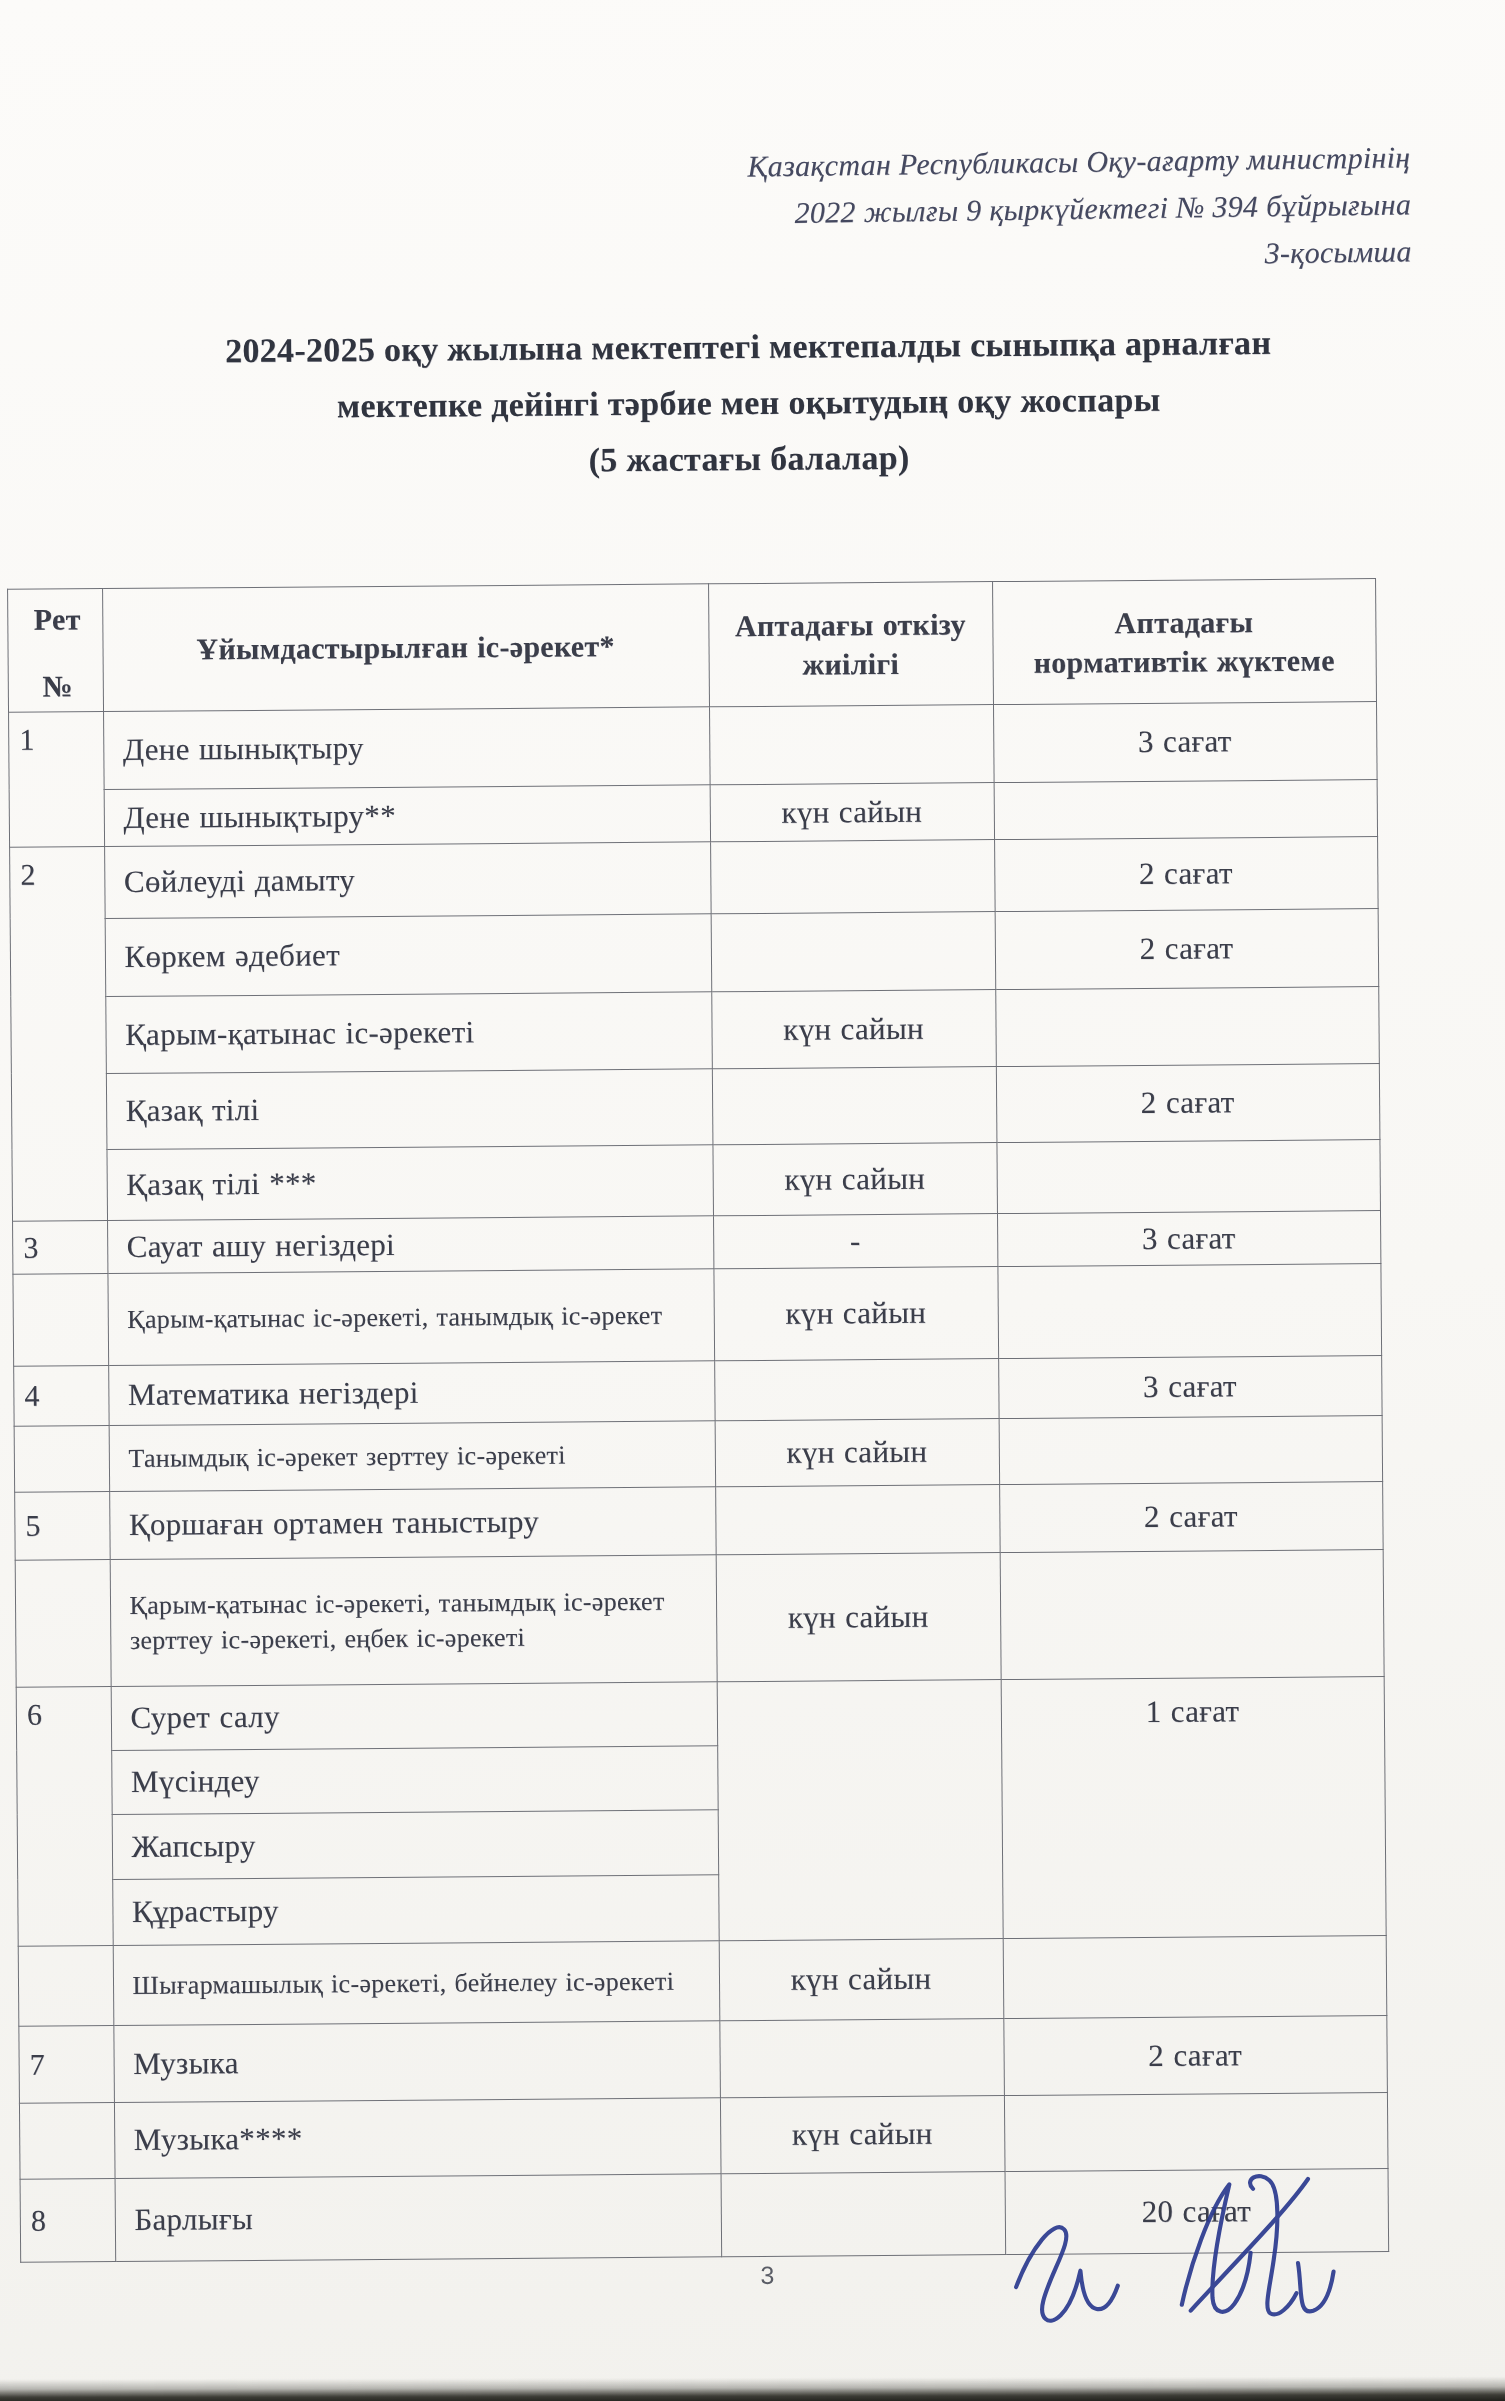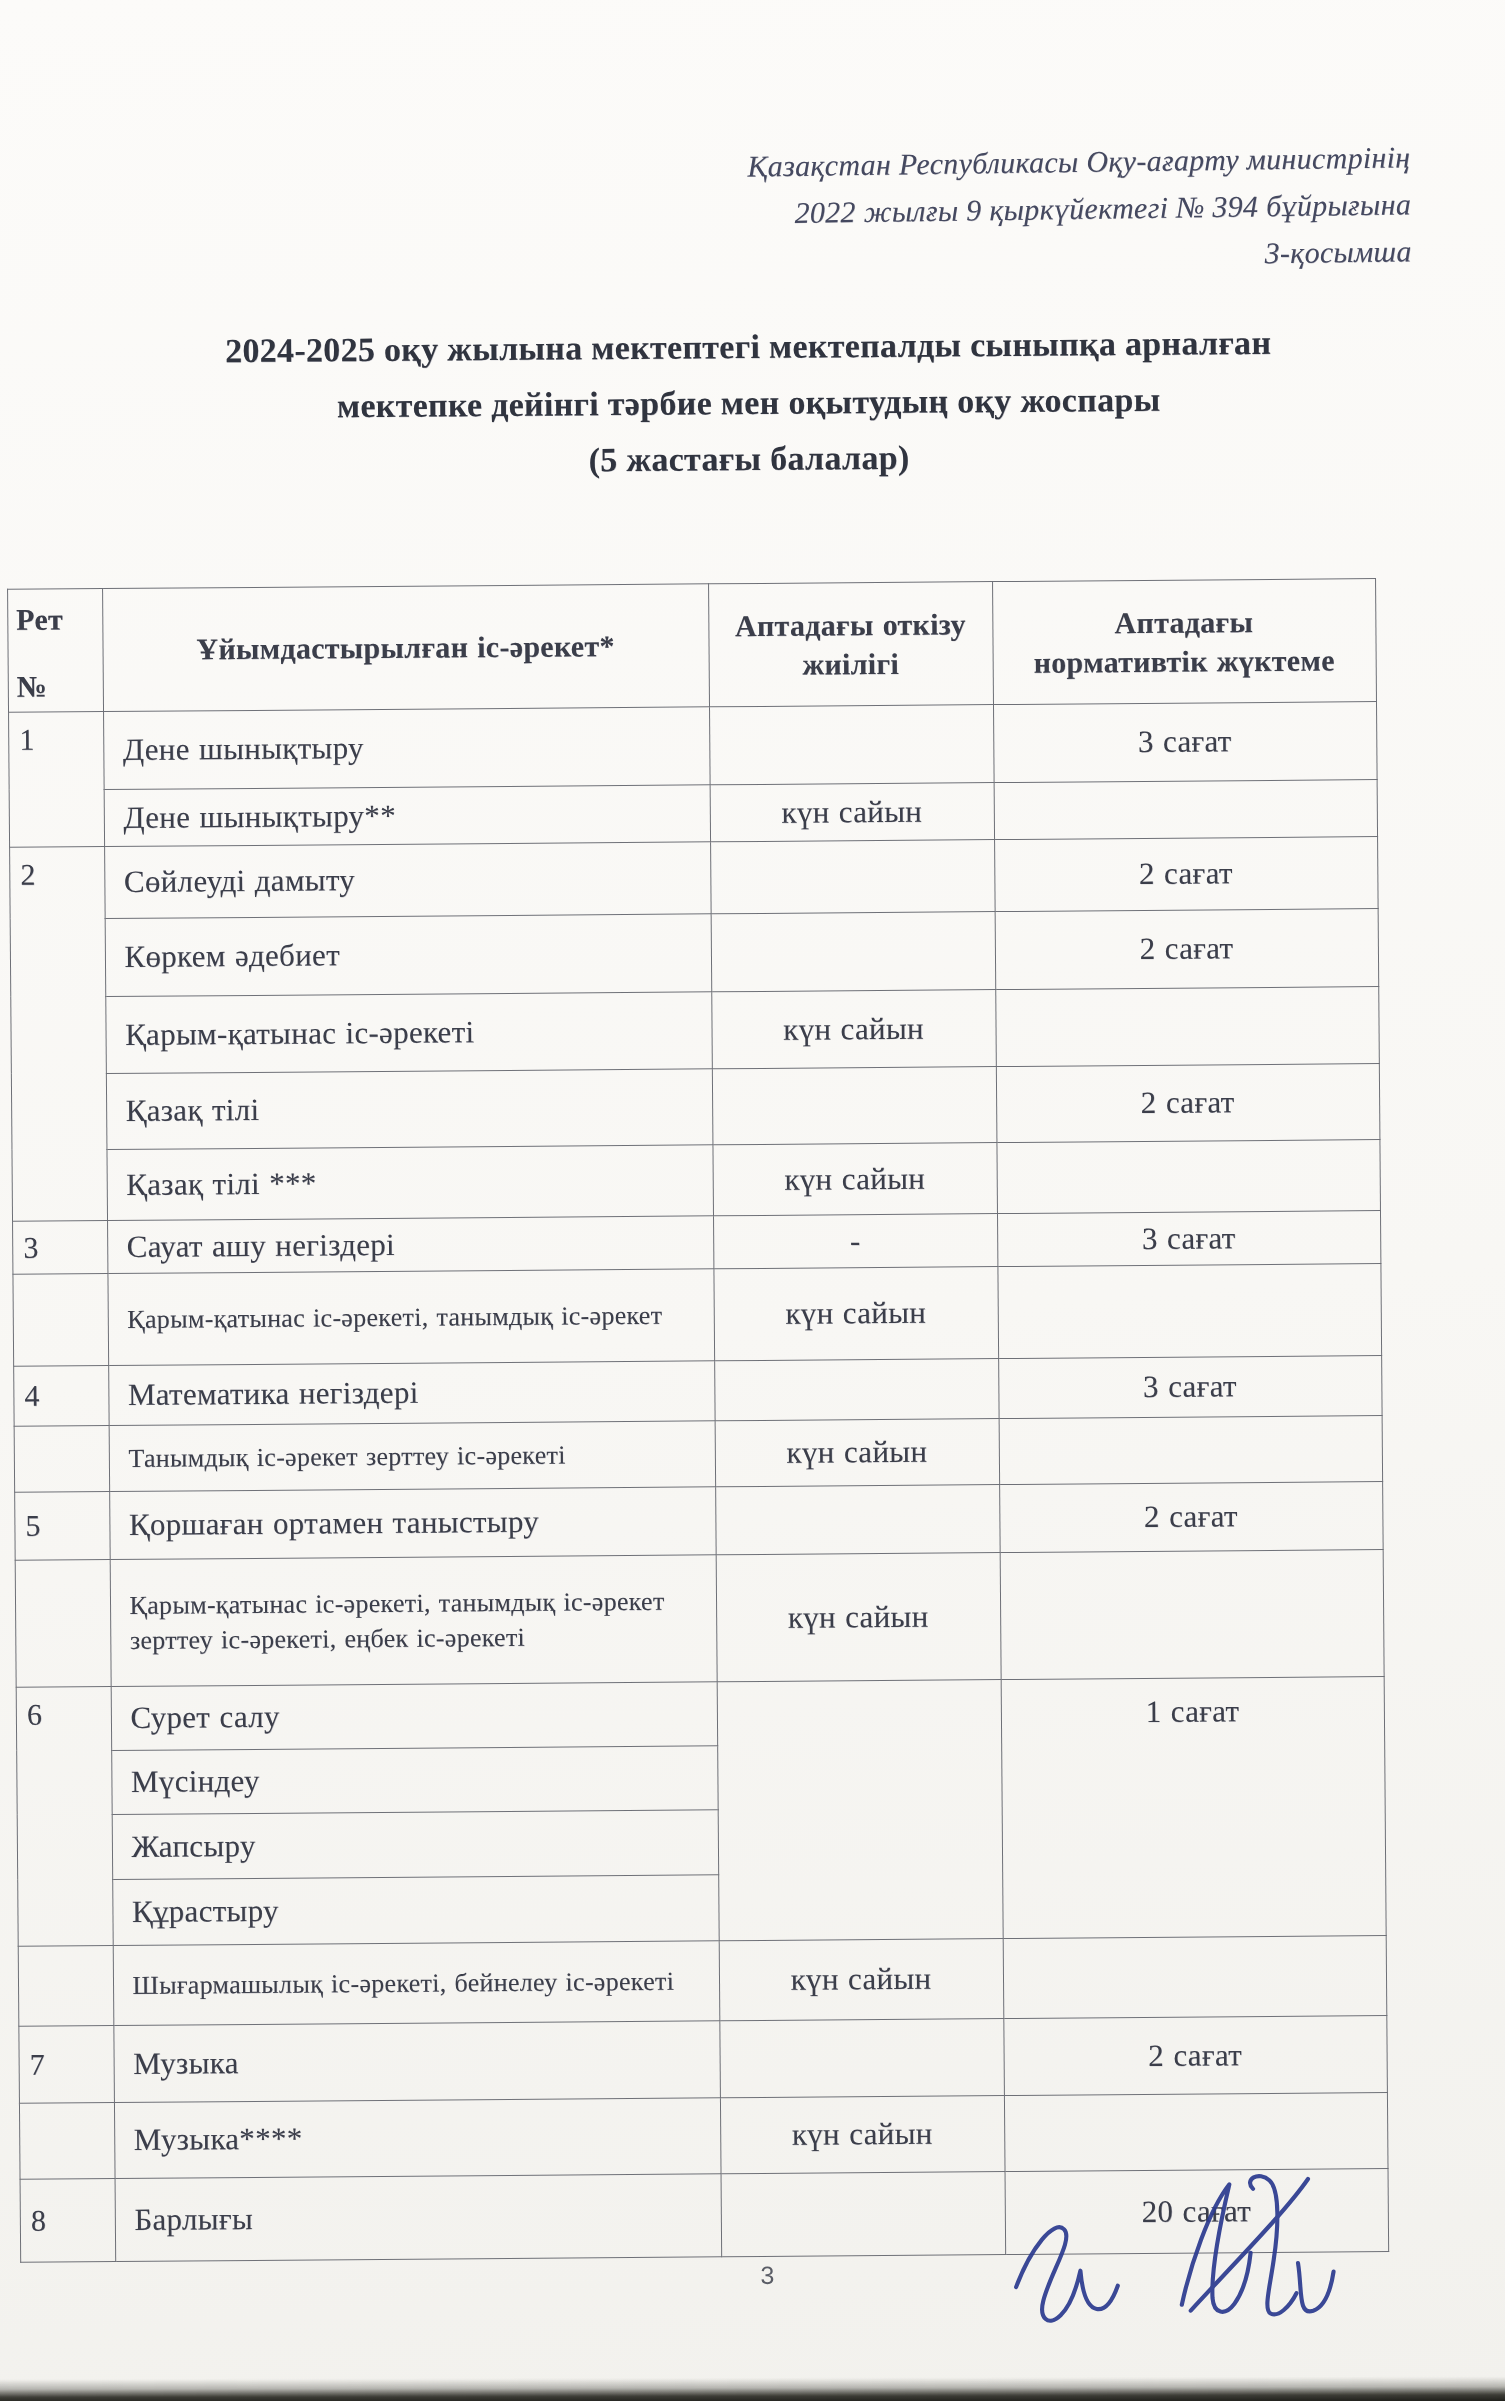--- a/index.html
+++ b/index.html
@@ -36,21 +36,21 @@
 
   
   .table-wrap{ position:absolute; top:583px; left:9.5px; width:1368px; }
   table{ border-collapse:collapse; width:100%; table-layout:fixed; }
   td,th{
     border-top:1.8px solid var(--line); border-bottom:1.8px solid var(--line);
     border-left:1.4px solid var(--line); border-right:1.4px solid var(--line);
     overflow:hidden; letter-spacing:0.3px; word-spacing:1.2px;
   }
   th{ font-weight:bold; font-size:30px; line-height:39px; vertical-align:middle; padding:6px; }
-  .th-num{ text-align:left; vertical-align:top; padding:9.5px 3.5px 6px 8.3px; }
+  .th-num{ text-align:center; vertical-align:top; padding:9.5px 3.5px 6px 8.3px; }
   .th-num .no-sign{ display:block; margin-top:28px; }
   .num{ text-align:left; vertical-align:middle; font-size:30px; padding:4.7px 3.5px 4.7px 10.6px; }
   .num.top{ vertical-align:top; padding-top:10.6px; }
   .act{ text-align:left; vertical-align:middle; font-size:31px; line-height:38px; padding:4.7px 10.6px 4.7px 19px; }
   td.small{ font-size:26px; line-height:35px; }
   .freq{ text-align:center; vertical-align:middle; font-size:31px; padding:3.5px; }
   .load{ text-align:center; vertical-align:middle; font-size:31px; padding:3.5px; }
   .load.top{ vertical-align:top; padding-top:15.4px; }
 
   

